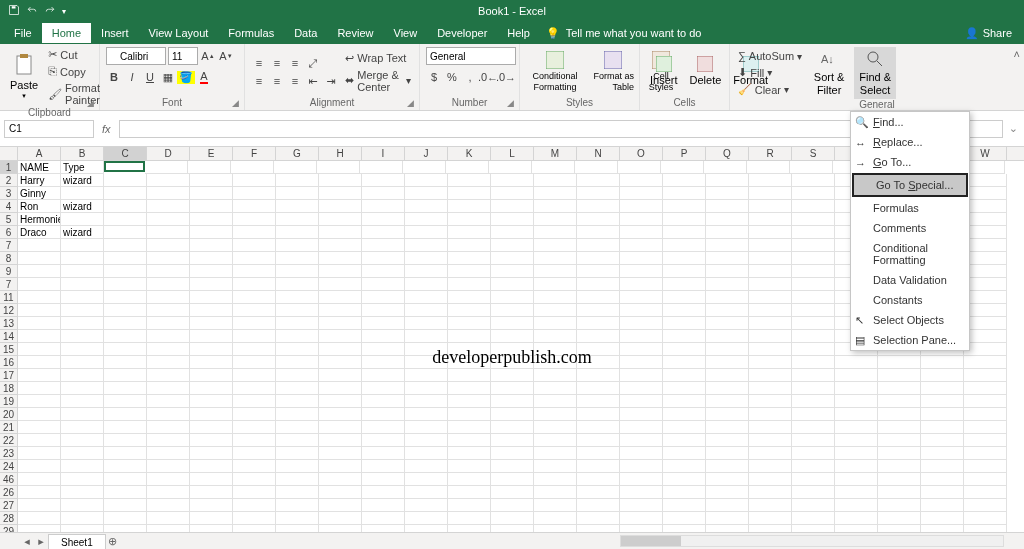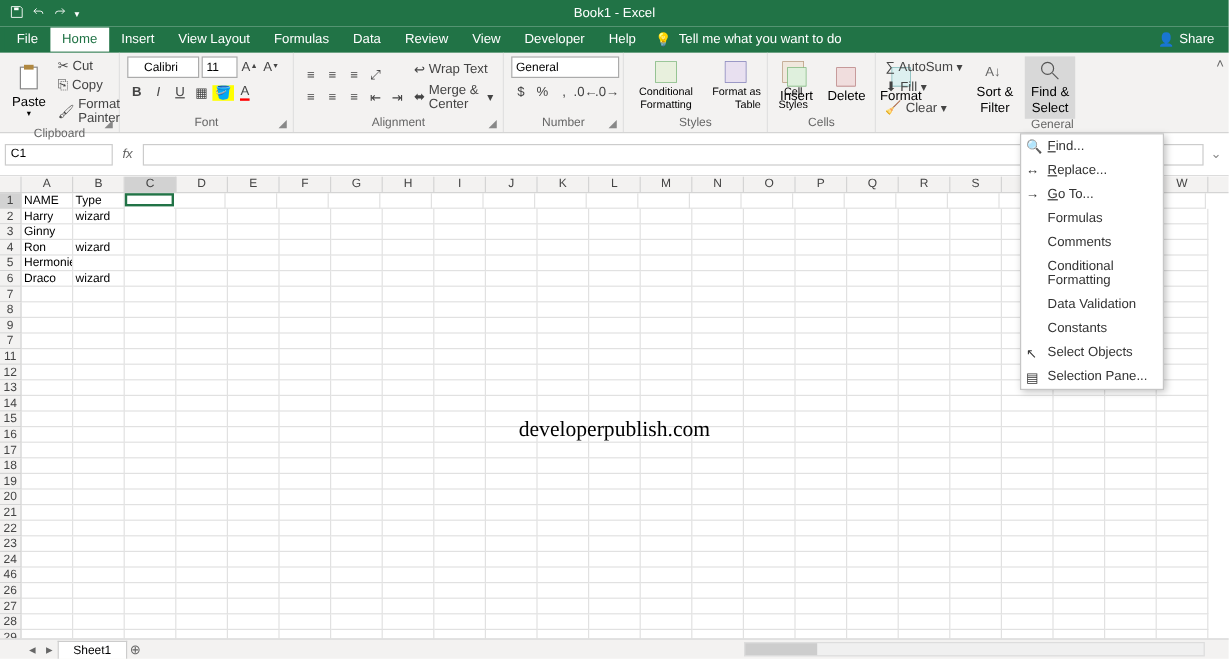--- a/index.html
+++ b/index.html
@@ -1084,20 +1084,21 @@
         <div class="cell"></div>
       </div>
     </div>
   <div class="watermark">developerpublish.com</div>
 </div>
 
 <div class="editmenu">
   <div class="mitem"><span class="mi">🔍</span><span><u>F</u>ind...</span></div>
   <div class="mitem"><span class="mi">↔</span><span><u>R</u>eplace...</span></div>
   <div class="mitem"><span class="mi">→</span><span><u>G</u>o To...</span></div>
+  <div class="mitem hi"><span>Go To <u>S</u>pecial...</span></div>
   <div class="mitem">Formulas</div>
   <div class="mitem">Comments</div>
   <div class="mitem">Conditional Formatting</div>
   <div class="mitem">Data Validation</div>
   <div class="mitem">Constants</div>
   <div class="mitem"><span class="mi">↖</span><span>Select Objects</span></div>
   <div class="mitem"><span class="mi">▤</span><span>Selection Pane...</span></div>
 </div>
 
 <div class="sheettabs">

